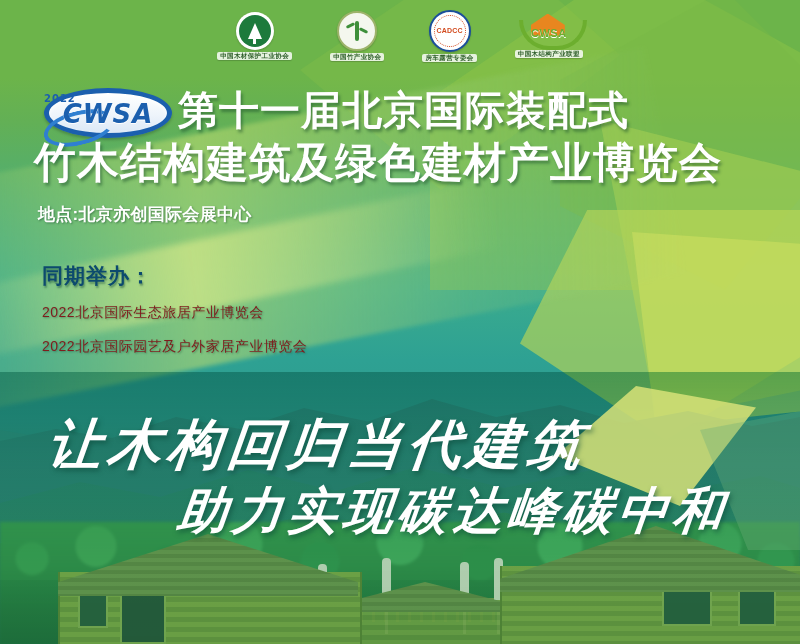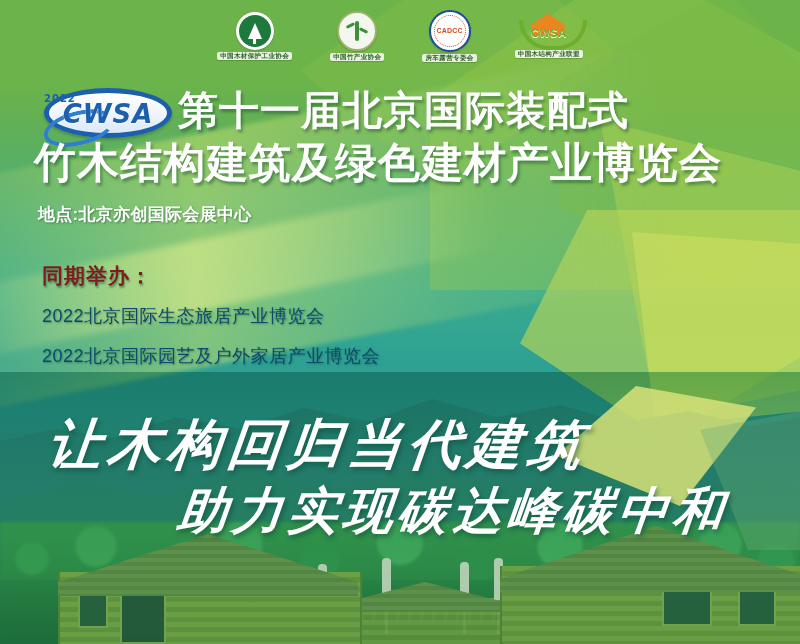--- a/index.html
+++ b/index.html
@@ -310,26 +310,26 @@
   
   .meta{position:absolute;left:38px;top:203px;display:flex;gap:64px;}
   .meta span{
     font-size:17px;color:#ffffff;font-weight:bold;letter-spacing:.3px;
     text-shadow:1px 1px 2px rgba(20,70,40,.5);
   }
 
   
   .concurrent{position:absolute;left:42px;top:262px;}
   .concurrent-title{
-    font-size:21px;font-weight:bold;color:#7f1d1d;letter-spacing:1px;
+    font-size:21px;font-weight:bold;color:#0c4a6e;letter-spacing:1px;
     text-shadow:1px 2px 2px rgba(15,70,55,.5);
     margin-bottom:14px;
   }
   .concurrent-item{
-    font-size:18px;color:#0c4a6e;letter-spacing:.5px;margin-bottom:16px;
+    font-size:14px;color:#7f1d1d;letter-spacing:.5px;margin-bottom:16px;
     text-shadow:1px 1px 2px rgba(15,70,55,.45);
   }
 
   
   .slogan-1{
     position:absolute;left:48px;top:418px;
     font-size:54px;color:#ffffff;font-weight:bold;
     font-family:"Liberation Serif","DejaVu Serif",serif;
     font-style:italic;letter-spacing:6px;line-height:1;
     text-shadow:2px 3px 5px rgba(10,70,55,.55);

